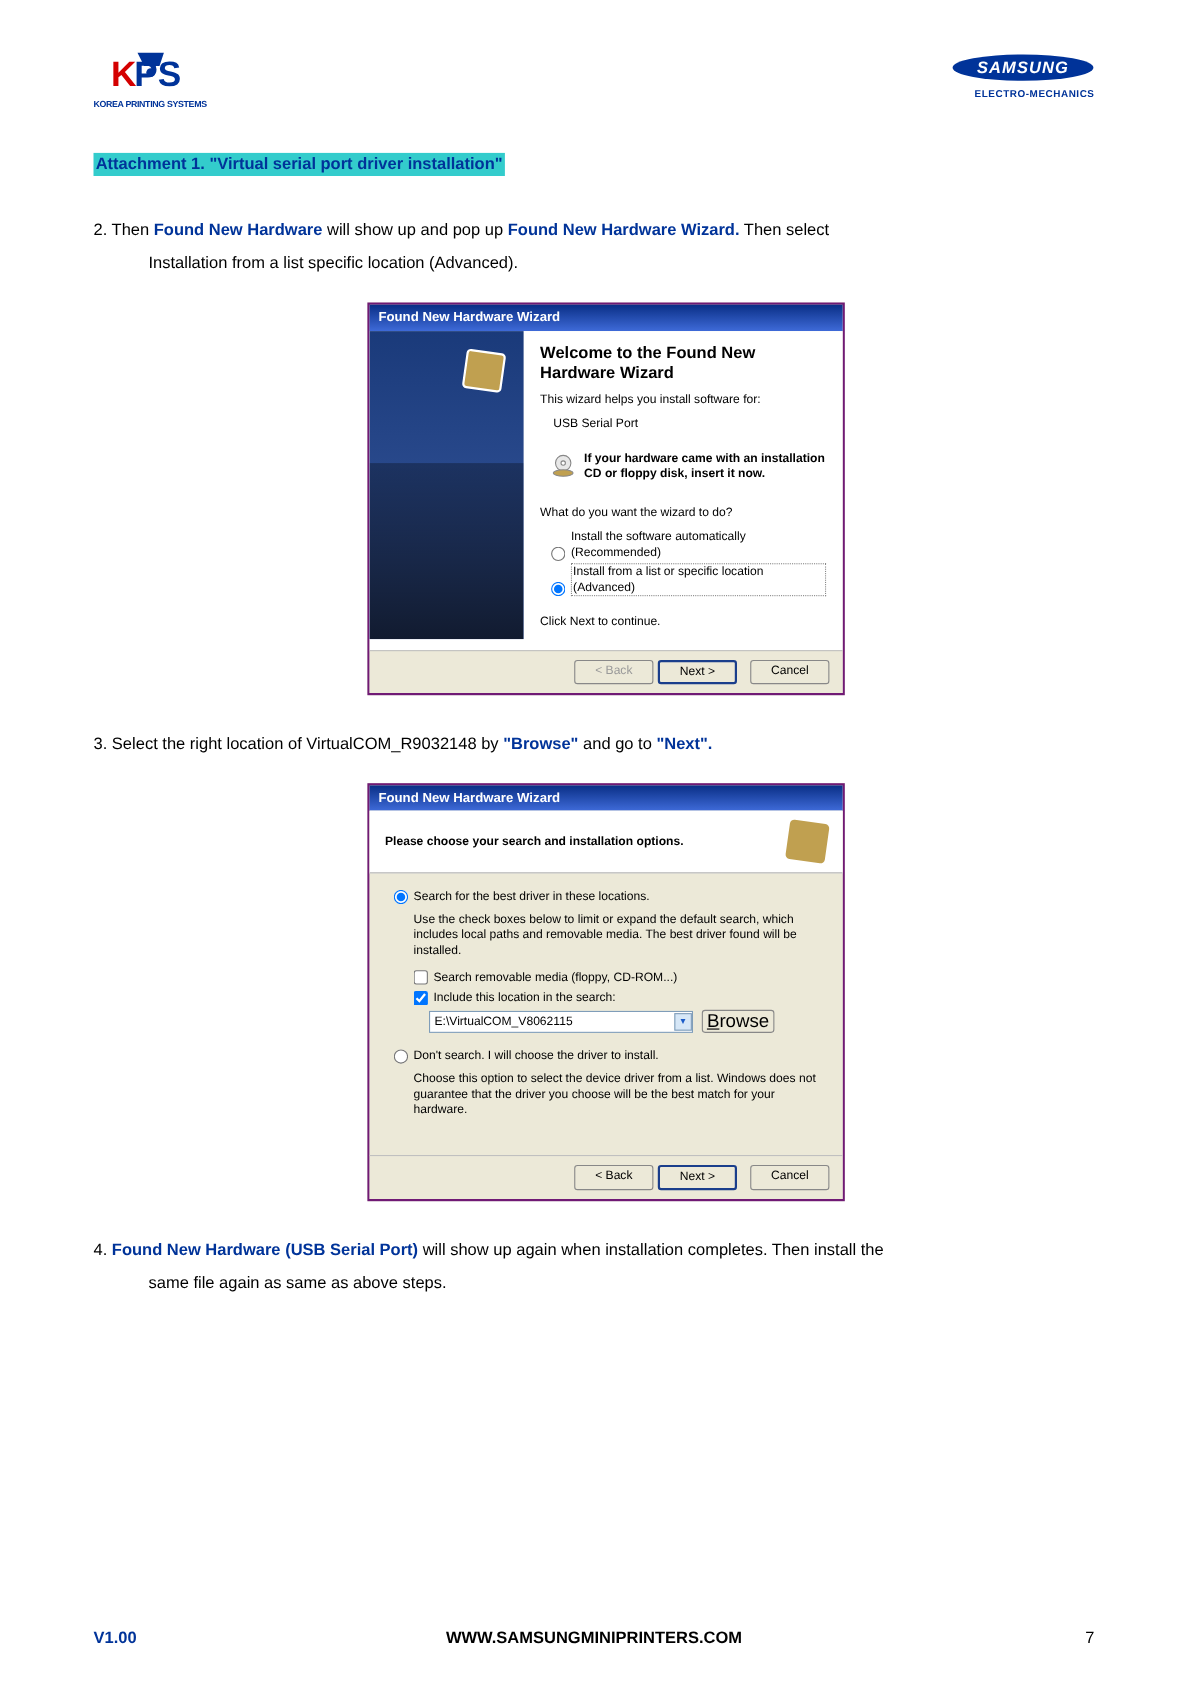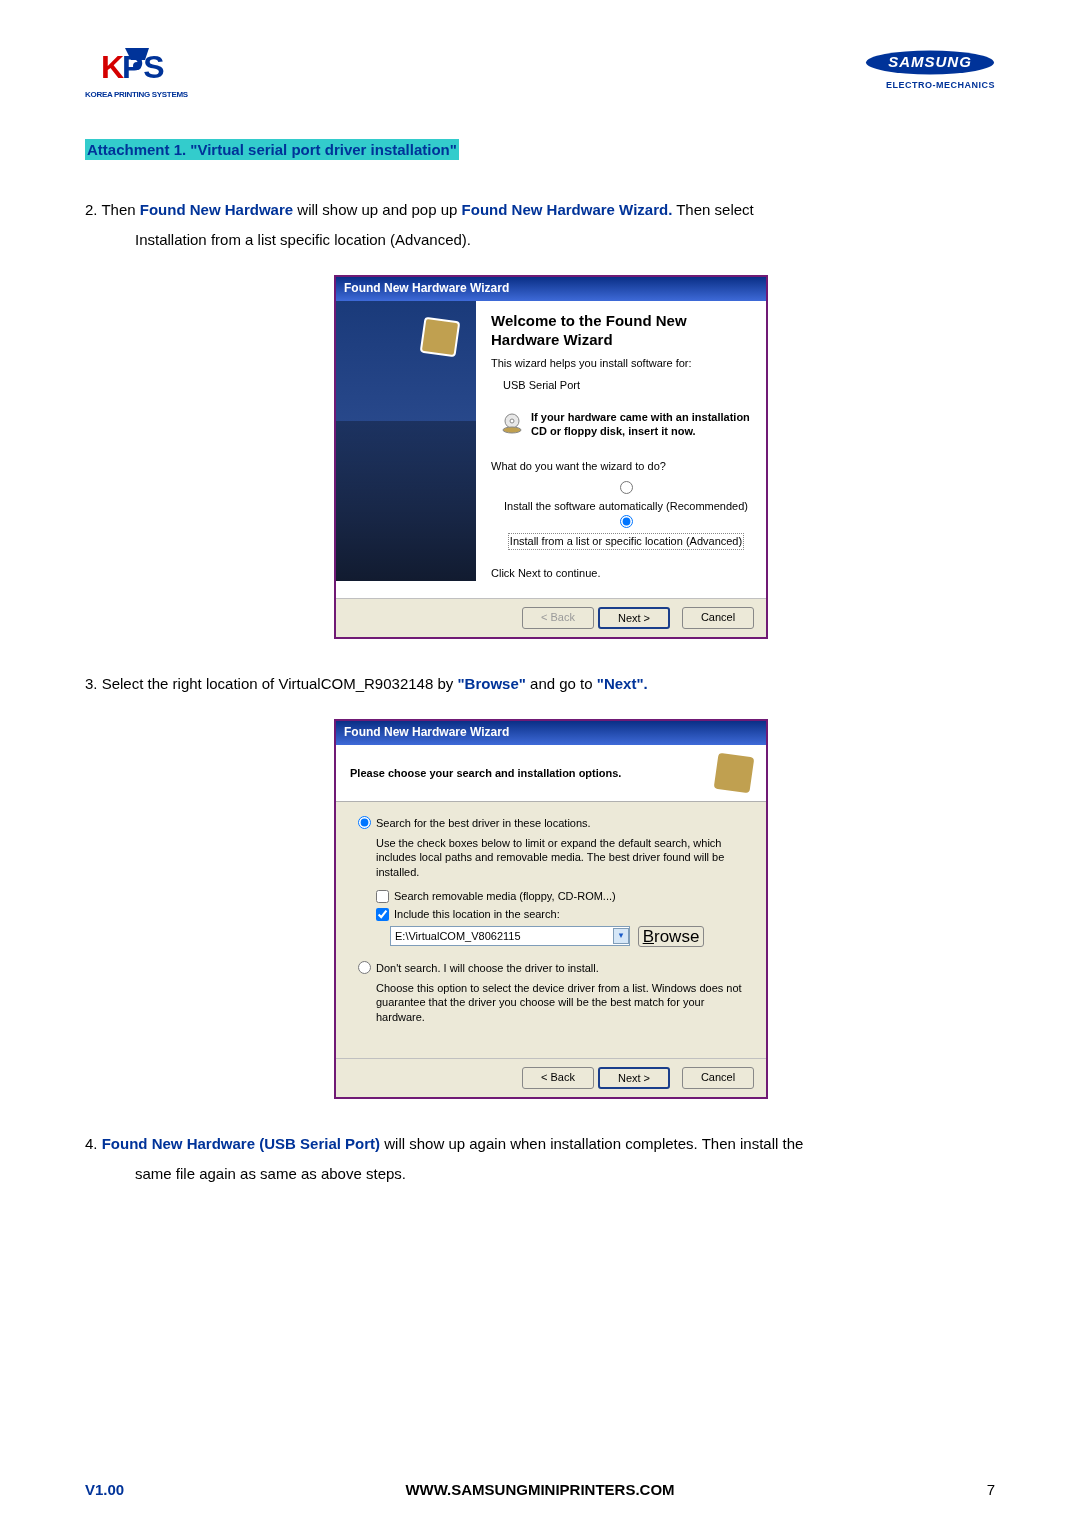--- a/index.html
+++ b/index.html
@@ -84,21 +84,21 @@
     bottom: 0; left: 0; right: 0; height: 160px;
     background: linear-gradient(to bottom, rgba(0,0,0,0.3), rgba(0,0,0,0.7));
   }
   .wizard-main { padding: 10px 15px; flex: 1; }
   .wizard-main h2 { font-family: Arial,sans-serif; font-weight: bold; font-size: 15px; margin-bottom: 6px; }
   .wizard-main p { margin-bottom: 8px; }
   .wizard-main .indent-sm { padding-left: 12px; margin-bottom: 18px; }
   .cd-row { display: flex; align-items: flex-start; gap: 8px; margin-bottom: 20px; padding-left: 10px; }
   .cd-row svg { width: 22px; height: 22px; flex-shrink: 0; margin-top: 2px; }
   .cd-row b { font-weight: bold; font-size: 11px; }
-  .radio-row { display: flex; align-items: center; gap: 5px; margin-bottom: 2px; padding-left: 10px; font-size: 11px; flex-direction: column; }
+  .radio-row { display: flex; align-items: flex-end; gap: 5px; margin-bottom: 2px; padding-left: 10px; font-size: 11px; }
   .radio-row input { margin: 0; }
   .radio-row.selected label { border: 1px dotted #888; padding: 0 1px; }
   .wizard-footer {
     background: #ece9d8;
     border-top: 1px solid #c0c0c0;
     padding: 8px 12px;
     display: flex;
     justify-content: flex-end;
     gap: 4px;
   }
@@ -126,21 +126,21 @@
     align-items: center;
   }
   .wiz2-header b { font-size: 11px; }
   .wiz2-header .chip2 {
     width: 36px; height: 36px;
     background: #c0a050;
     border-radius: 4px;
     transform: rotate(8deg);
   }
   .wiz2-content { padding: 14px 22px 24px 22px; }
-  .opt-row { display: flex; align-items: flex-start; gap: 5px; margin-bottom: 6px; font-size: 11px; }
+  .opt-row { display: flex; align-items: center; gap: 5px; margin-bottom: 6px; font-size: 11px; }
   .opt-row input { margin: 0; }
   .opt-desc { padding-left: 18px; font-size: 11px; margin-bottom: 10px; line-height: 1.3; }
   .check-row { display:flex; align-items:center; gap:5px; padding-left: 18px; font-size:11px; margin-bottom: 4px; }
   .check-row input { margin:0; }
   .path-row { display:flex; align-items:center; gap:8px; padding-left: 32px; margin-top:4px; margin-bottom:14px;}
   .path-input {
     width: 240px; height: 20px;
     font-size: 11px;
     font-family: Tahoma,sans-serif;
     padding: 1px 4px;

